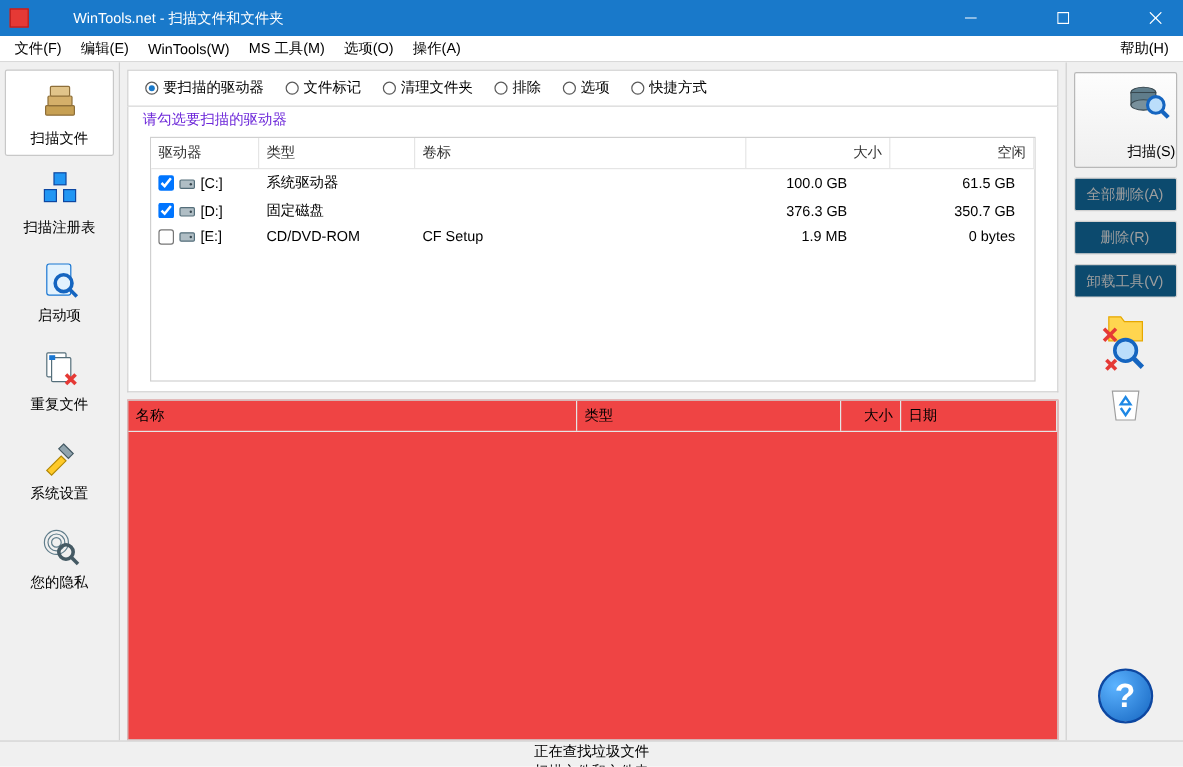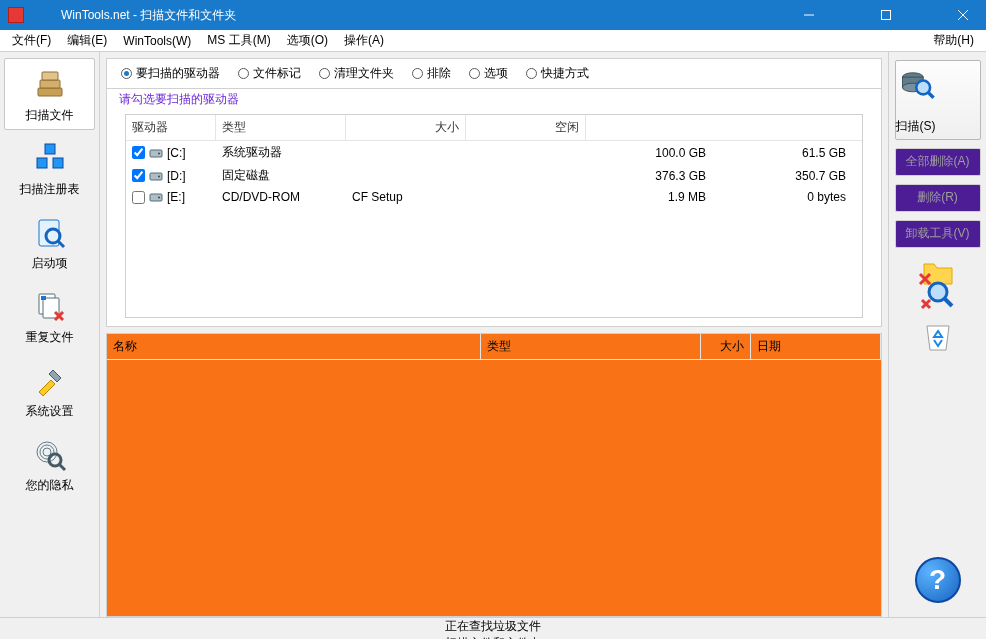--- a/index.html
+++ b/index.html
@@ -43,35 +43,35 @@
 .dt-row { display: flex; align-items: center; padding: 3px 6px; }
 .col-drive { width: 90px; }
 .col-type { width: 130px; }
 .col-label { flex: 1; }
 .col-size { width: 120px; text-align: right; padding-right: 30px; }
 .col-free { width: 120px; text-align: right; padding-right: 10px; }
 .dt-row input[type=checkbox]{ width:13px; height:13px; }
 .disk-icon { width: 14px; height: 14px; display:inline-block; }
 .drive-spacer { height: 110px; }
 
-.result-table { flex: 1; background: #f97316; border: 1px solid #D0D0D0; display: flex; flex-direction: column; min-height: 0; }
+.result-table { flex: 1; background: #ef4444; border: 1px solid #D0D0D0; display: flex; flex-direction: column; min-height: 0; }
 .rt-header { display: flex; border-bottom: 1px solid #E5E5E5; }
 .rt-header .rth { padding: 4px 6px; border-right: 1px solid #E5E5E5; }
 .rth-name { flex: 1; }
 .rth-type { width: 220px; }
 .rth-size { width: 50px; text-align: right; }
 .rth-date { width: 130px; }
 .rt-body { flex: 1; overflow: auto; }
 
 
 .rightpanel { width: 98px; border-left: 1px solid #D0D0D0; display: flex; flex-direction: column; align-items: center; padding: 8px 4px; gap: 8px; }
-.rp-btn { width: 86px; border: 1px solid #B8B8B8; background: linear-gradient(#FDFDFD,#EFEFEF); border-radius: 2px; cursor: pointer; display: flex; flex-direction: column; align-items: flex-start; justify-content: center; padding: 4px 0; gap: 15px; }
+.rp-btn { width: 86px; border: 1px solid #B8B8B8; background: linear-gradient(#FDFDFD,#EFEFEF); border-radius: 2px; cursor: pointer; display: flex; flex-direction: column; align-items: flex-end; justify-content: center; padding: 4px 0; gap: 15px; }
 .rp-btn.big { height: 80px; }
 .rp-btn.small { height: 28px; flex-direction: row; justify-content: center; }
-.rp-btn.disabled { color: #9E9E9E; border-color: #D0D0D0; background: #4c1d95; cursor: default; }
+.rp-btn.disabled { color: #9E9E9E; border-color: #D0D0D0; background: #0c4a6e; cursor: default; }
 .rp-spacer { flex: 1; }
 .rp-icons { display: flex; flex-direction: column; align-items: center; gap: 10px; margin-top: 6px; }
 .rp-help { width: 46px; height: 46px; border-radius: 50%; background: radial-gradient(circle at 30% 30%, #5CB3FF, #1565C0); color: #fff; display: flex; align-items: center; justify-content: center; font-size: 28px; font-weight: bold; border: 2px solid #0D47A1; cursor: pointer; margin-bottom: 6px; }
 
 
 .statusbar { height: 22px; border-top: 1px solid #D0D0D0; background: #F0F0F0; display: flex; align-items: center; padding: 0 8px; flex-direction: column; }
 .statusbar .st-cell { padding: 0 6px; }
 .statusbar .st-spacer { flex: 1; }
 </style>
 </head>
@@ -208,20 +208,21 @@
           <span>快捷方式</span>
         </div>
     </div>
 
     <div class="drive-group">
       <span class="group-label">请勾选要扫描的驱动器</span>
       <div class="drive-table">
         <div class="dt-header">
           <div class="dt-h col-drive">驱动器</div>
           <div class="dt-h col-type">类型</div>
+          <div class="dt-h col-label">卷标</div>
           <div class="dt-h col-size">大小</div>
           <div class="dt-h col-free">空闲</div>
         </div>
         <div id="drive-rows">
             <div class="dt-row">
               <div class="col-drive" style="display:flex;align-items:center;gap:4px;">
                 <input type="checkbox" checked="" style="">
                 <svg class="disk-icon" viewBox="0 0 14 14">
                   <rect x="1" y="4" width="12" height="7" rx="1" fill="#B0BEC5" stroke="#546E7A"></rect>
                   <circle cx="10" cy="7.5" r="1" fill="#37474F"></circle>

